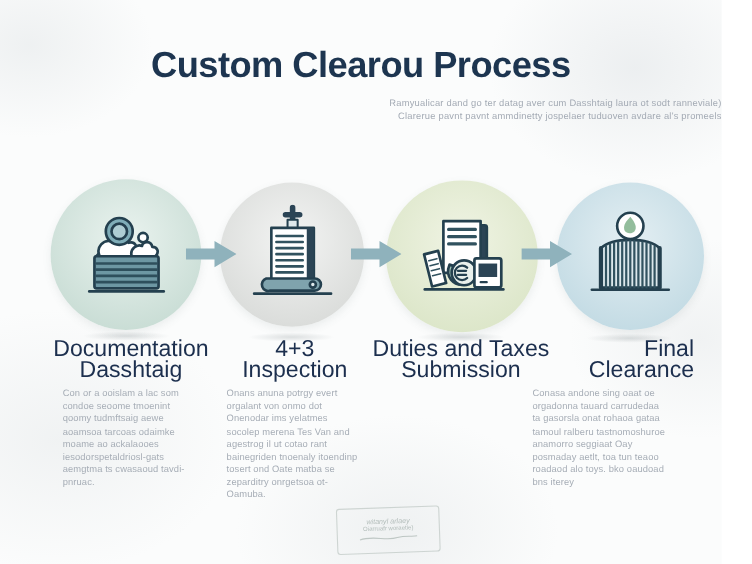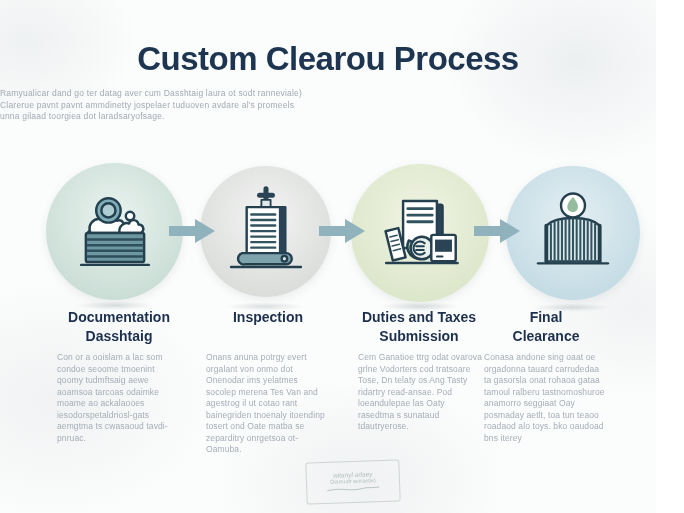--- a/index.html
+++ b/index.html
@@ -12,36 +12,36 @@
       radial-gradient(230px 170px at 8% 78%, rgba(202,208,211,0.22), transparent 70%),
       radial-gradient(210px 150px at 55% 94%, rgba(203,209,212,0.25), transparent 70%),
       radial-gradient(170px 130px at 97% 60%, rgba(203,209,212,0.22), transparent 70%),
       #fbfcfc;
   }
   .title{
     position:absolute;top:40px;left:0;width:100%;text-align:center;
     font-size:33px;font-weight:bold;color:#1d3550;letter-spacing:-0.5px;
   }
   .subtitle{
-    position:absolute;top:88px;left:0;width:100%;text-align:left;
+    position:absolute;top:88px;left:0;width:100%;text-align:right;
     font-size:8.5px;line-height:11.5px;color:#a3aab4;letter-spacing:0.2px;
   }
   .circle{
     position:absolute;border-radius:50%;
     box-shadow:0 3px 8px rgba(90,105,110,0.10);
   }
   .circle-shadow{
     position:absolute;height:11px;border-radius:50%;
     background:radial-gradient(closest-side, rgba(95,108,112,0.20), transparent 75%);
   }
   .icon-wrap{position:absolute;inset:0;display:flex;align-items:center;justify-content:center;}
   .arrow{position:absolute;width:46px;height:30px;}
   .heading{
     position:absolute;top:308px;width:170px;text-align:center;
-    font-size:14px;line-height:19px;font-weight:bold;color:#1c2f4e;
+    font-size:21px;line-height:19px;font-weight:normal;color:#1c2f4e;
   }
   .body-text{
     position:absolute;top:352px;width:124px;
     font-size:8.5px;line-height:11.5px;color:#a6adb6;letter-spacing:0.1px;
   }
   .stamp{
     position:absolute;left:306px;top:461px;width:92px;height:40px;
     transform:rotate(-2deg);
     border:1px solid rgba(150,165,158,0.40);border-radius:3px;
     display:flex;flex-direction:column;align-items:center;justify-content:center;
@@ -54,21 +54,20 @@
 </head>
 <body>
 
 <div class="canvas">
 
   <div class="title">Custom Clearou Process</div>
 
   <div class="subtitle">
     <div>Ramyualicar dand go ter datag aver cum Dasshtaig laura ot sodt ranneviale)</div>
     <div>Clarerue pavnt pavnt ammdinetty jospelaer tuduoven avdare al's promeels</div>
-    <div>unna gilaad toorgiea dot laradsaryofsage.</div>
   </div>
 
   <div class="circle-shadow" style="left:62px;top:300px;width:106px;"></div>
   <div class="circle-shadow" style="left:213px;top:301px;width:104px;"></div>
   <div class="circle-shadow" style="left:366px;top:301px;width:106px;"></div>
   <div class="circle-shadow" style="left:520px;top:302px;width:104px;"></div>
 
   <div class="circle" style="left: 46px; top: 163px; width: 137px; height: 137px; background: radial-gradient(circle at 50% 40%, rgb(234, 243, 239) 0%, rgb(201, 221, 213) 78%);">
     <div class="icon-wrap">
       <svg width="94" height="94" viewBox="0 0 100 100">
@@ -159,34 +158,34 @@
     <svg width="46" height="30" viewBox="0 0 46 30">
         <polygon points="0,10 26,10 26,3 46,15 26,27 26,20 0,20" fill="#8fb2bc"></polygon>
       </svg>
   </div>
 
   <div class="heading" style="left:34px;">
     <div>Documentation</div>
     <div>Dasshtaig</div>
   </div>
   <div class="heading" style="left:183px;">
+    <div>4+3</div>
     <div>Inspection</div>
   </div>
   <div class="heading" style="left:334px;">
     <div>Duties and Taxes</div>
     <div>Submission</div>
   </div>
-  <div class="heading" style="left:461px;">
+  <div class="heading" style="left:461px;text-align:right;">
     <div>Final</div>
     <div>Clearance</div>
   </div>
 
   <div class="body-text" style="left:57px;">Con or a ooislam a lac som condoe seoome tmoenint qoomy tudmftsaig aewe aoamsoa tarcoas odaimke moame ao ackalaooes iesodorspetaldriosl-gats aemgtma ts cwasaoud tavdi-pnruac.</div>
   <div class="body-text" style="left:206px;">Onans anuna potrgy evert orgalant von onmo dot Onenodar ims yelatmes socolep merena Tes Van and agestrog il ut cotao rant bainegriden tnoenaly itoendinp tosert ond Oate matba se zeparditry onrgetsoa ot-Oamuba.</div>
-  <div class="body-text" style="left:358px;">Cem Ganatioe ttrg odat ovarova grlne Vodorters cod tratsoare Tose, Dn telaty os Ang Tasty ridartry read-ansae. Pod loeandulepae las Oaty rasedtma s sunataud tdautryerose.</div>
   <div class="body-text" style="left:484px;">Conasa andone sing oaat oe orgadonna tauard carrudedaa ta gasorsla onat rohaoa gataa tamoul ralberu tastnomoshuroe anamorro seggiaat Oay posmaday aetlt, toa tun teaoo roadaod alo toys. bko oaudoad bns iterey</div>
 
   <div class="stamp">
     <div class="s1">witanyl arlaey</div>
     <div class="s2">Oiarruafr woraetie)</div>
     <svg width="56" height="8" viewBox="0 0 56 8">
       <path d="M2,5 C14,1 26,7 36,4 C44,2 50,4 54,3" stroke="rgba(140,155,150,0.5)" stroke-width="1" fill="none"></path>
     </svg>
   </div>
 

